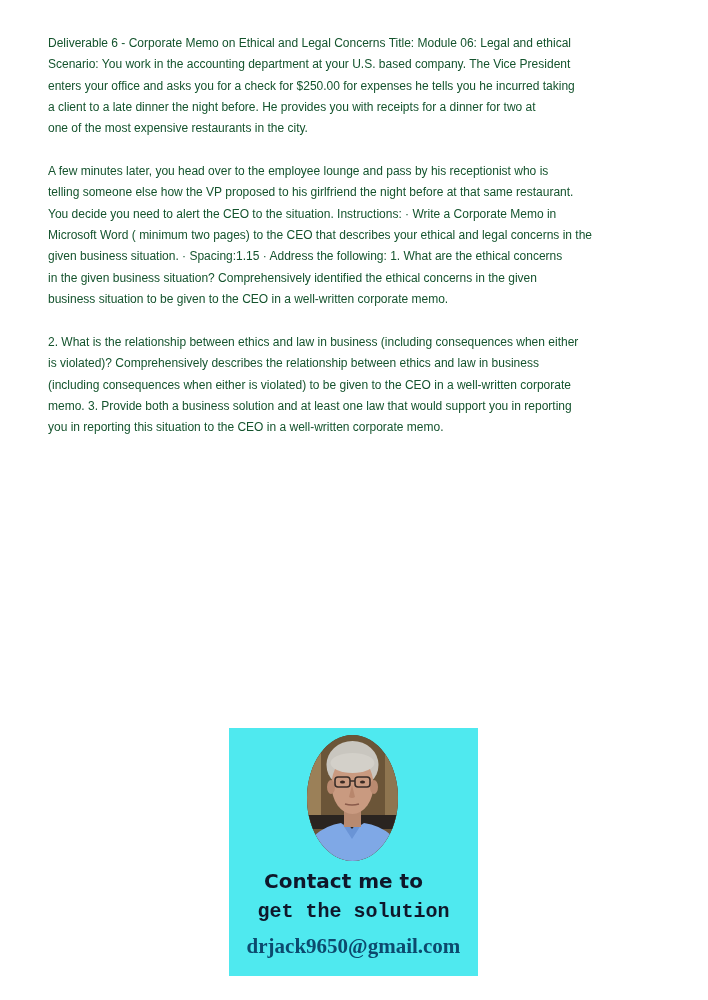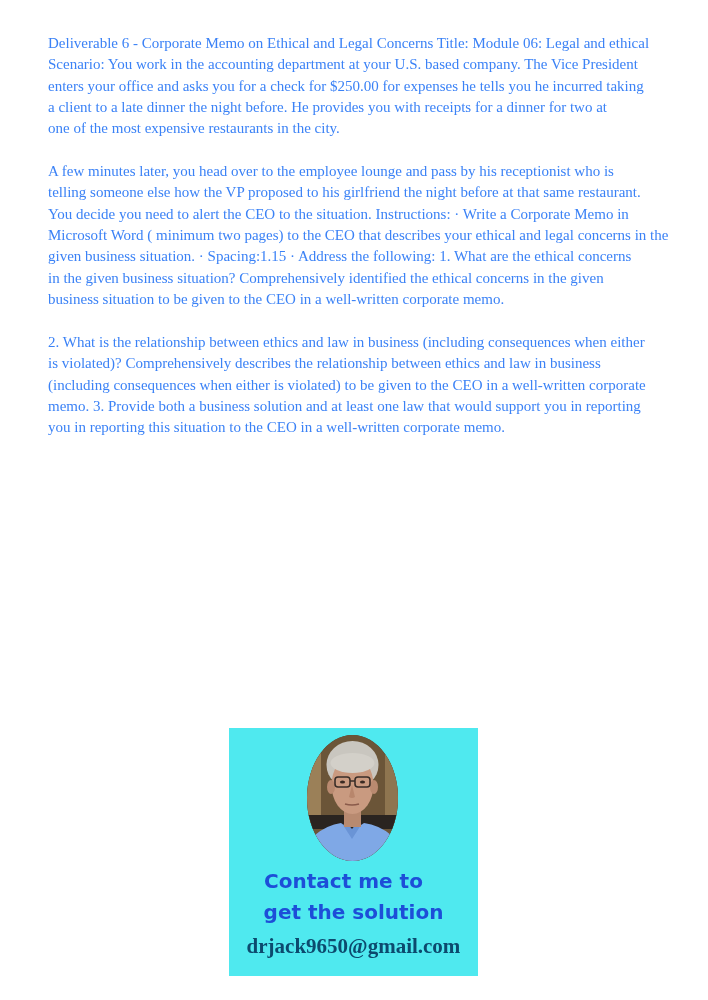--- a/index.html
+++ b/index.html
@@ -11,24 +11,24 @@
       width: 708px;
       height: 1000px;
       position: relative;
       overflow: hidden;
     }
     .page {
       position: absolute;
       left: 48px;
       top: 33px;
       width: 620px;
-      font-family: Liberation Serif, serif;
-      font-size: 15px;
+      font-family: Liberation Sans, sans-serif;
+      font-size: 12px;
       line-height: 21.35px;
-      color: #3b82f6;
+      color: #14532d;
     }
     .line {
       display: block;
       white-space: nowrap;
       height: 21.35px;
     }
     .para {
       margin: 0 0 21.35px 0;
     }
     .contact-box {
@@ -51,25 +51,25 @@
     }
     .photo svg { display: block; }
     .contact-heading {
       position: absolute;
       left: 0;
       width: 249px;
       text-align: center;
       font-family: "DejaVu Sans", "Liberation Sans", sans-serif;
       font-weight: bold;
       font-size: 20px;
-      color: #1d4ed8;
+      color: #0f172a;
       line-height: 30px;
     }
     .contact-heading.l1 { top: 138px; left: -10px; }
-    .contact-heading.l2 { top: 169px; }
+    .contact-heading.l2 { top: 169px; font-family: Liberation Mono, monospace; }
     .contact-email {
       position: absolute;
       top: 204px;
       left: 0;
       width: 249px;
       text-align: center;
       font-family: "Liberation Serif", "DejaVu Serif", serif;
       font-weight: bold;
       font-size: 21px;
       color: #0c4a6e;

